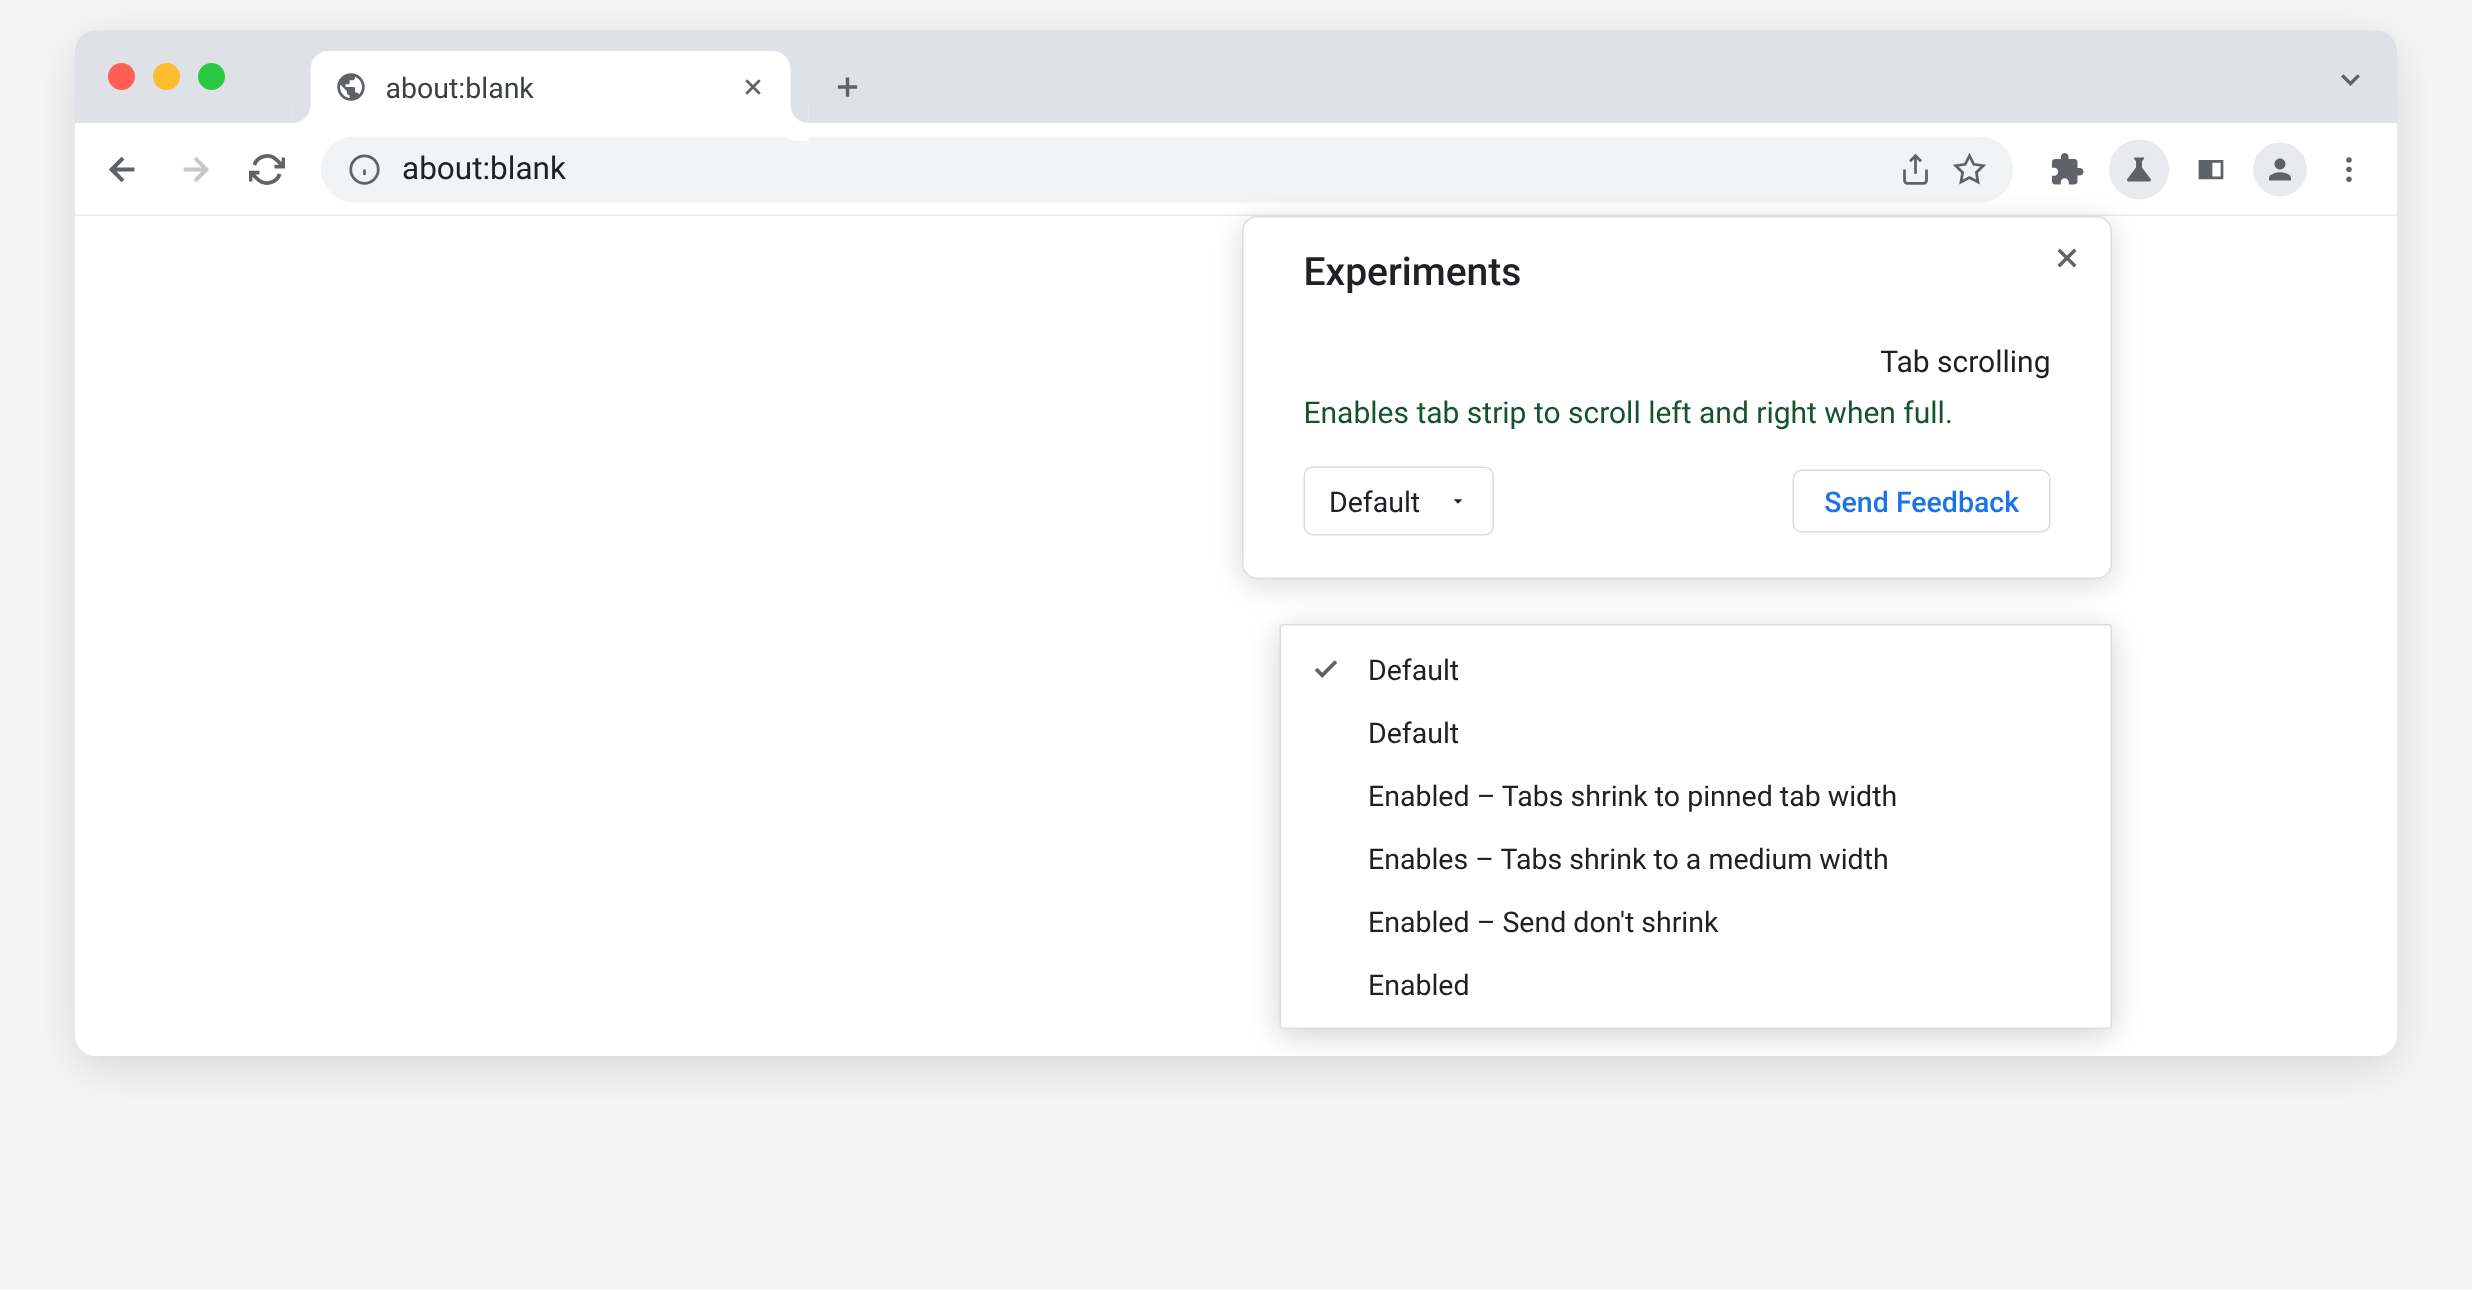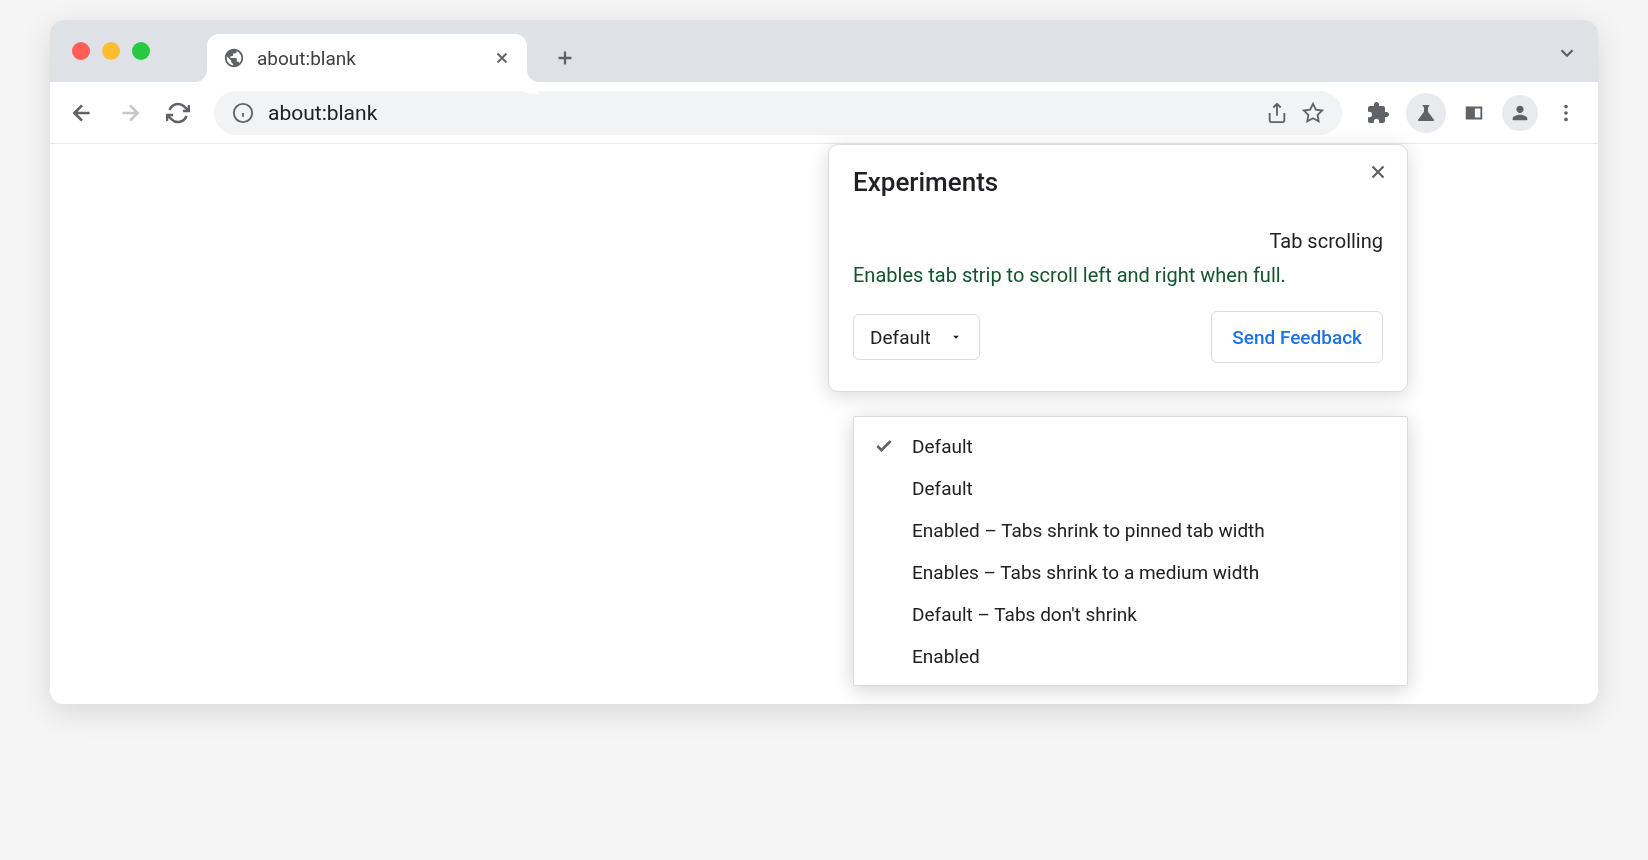--- a/index.html
+++ b/index.html
@@ -195,21 +195,21 @@
     
     .experiments-popup {
       position: absolute;
       top: 0;
       right: 190px;
       width: 580px;
       background: #fff;
       border: 1px solid #dadce0;
       border-radius: 10px;
       box-shadow: 0 4px 20px rgba(0,0,0,0.15);
-      padding: 22px 24px 28px;
+      padding: 22px 40px 28px;
       z-index: 10;
     }
     .popup-close {
       position: absolute;
       top: 16px;
       right: 18px;
       color: #5f6368;
       cursor: pointer;
     }
     .popup-title {
@@ -243,21 +243,21 @@
       align-items: center;
       gap: 18px;
       font-size: 19px;
       color: #202124;
       cursor: pointer;
       background: #fff;
     }
     .feedback-btn {
       border: 1px solid #dadce0;
       border-radius: 6px;
-      height: 52px;
+      height: 42px;
       padding: 0 20px;
       display: flex;
       align-items: center;
       font-size: 19px;
       color: #1a73e8;
       font-weight: 500;
       cursor: pointer;
       background: #fff;
     }
     
@@ -440,21 +440,21 @@
         <div class="dropdown-item">
           <span class="dropdown-check"></span>
           <span>Enabled – Tabs shrink to pinned tab width</span>
         </div>
         <div class="dropdown-item">
           <span class="dropdown-check"></span>
           <span>Enables – Tabs shrink to a medium width</span>
         </div>
         <div class="dropdown-item">
           <span class="dropdown-check"></span>
-          <span>Default – Tabs don't shrink</span>
+          <span>Enabled – Send don't shrink</span>
         </div>
         <div class="dropdown-item">
           <span class="dropdown-check"></span>
           <span>Enabled</span>
         </div>
       </div>
 
   </div>
 </div>
 

